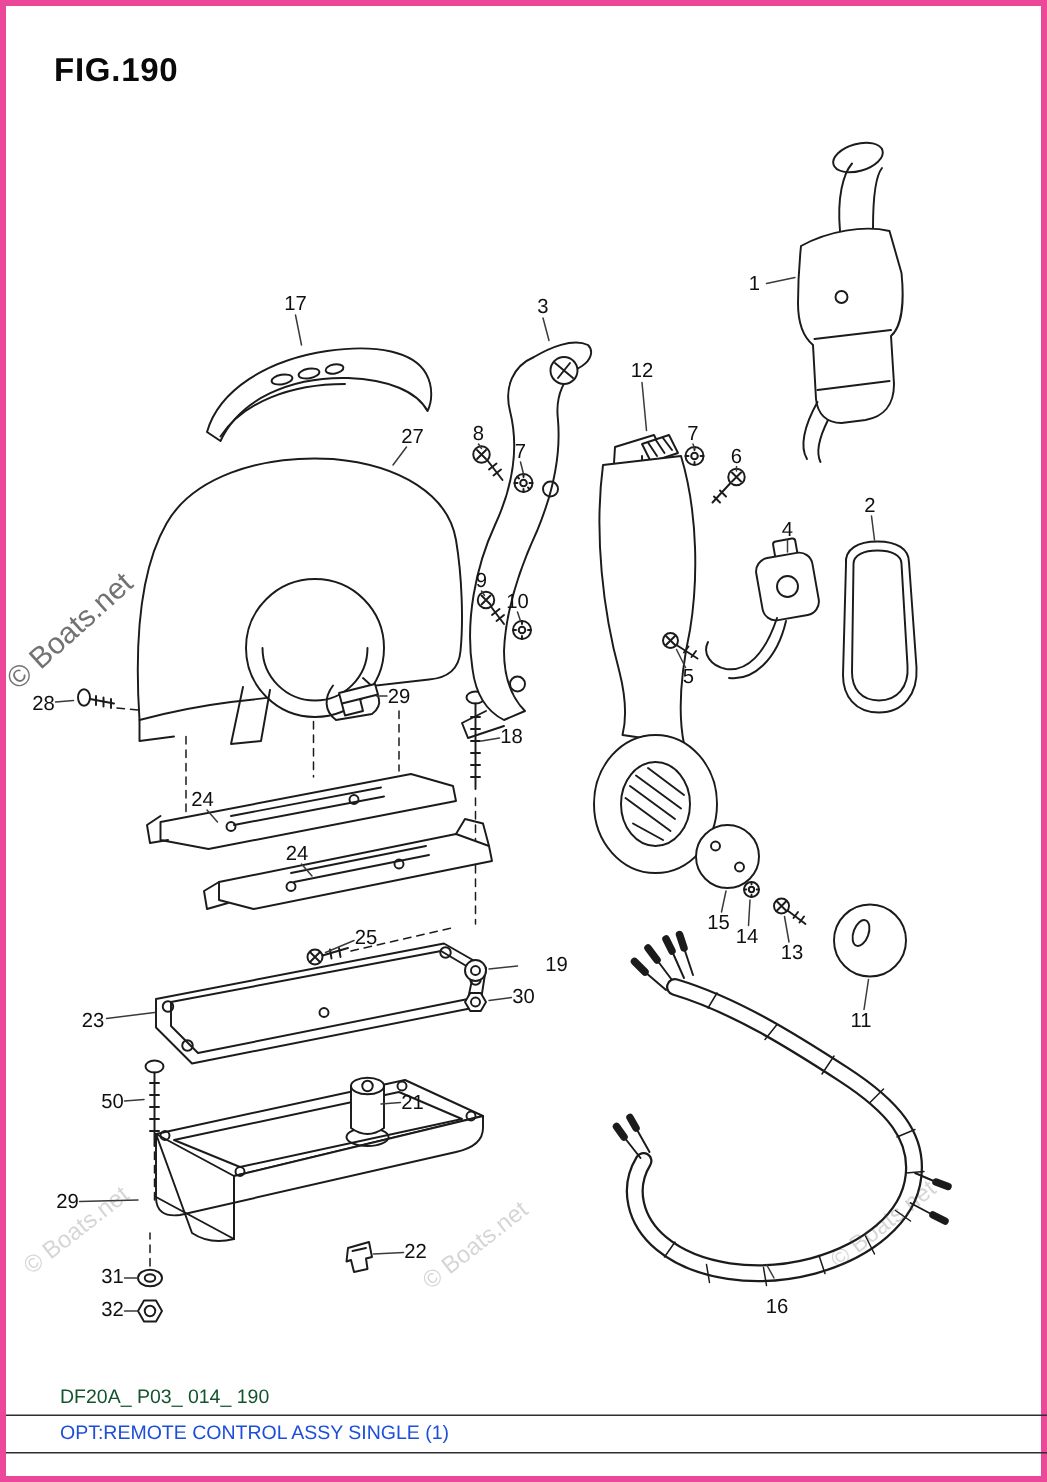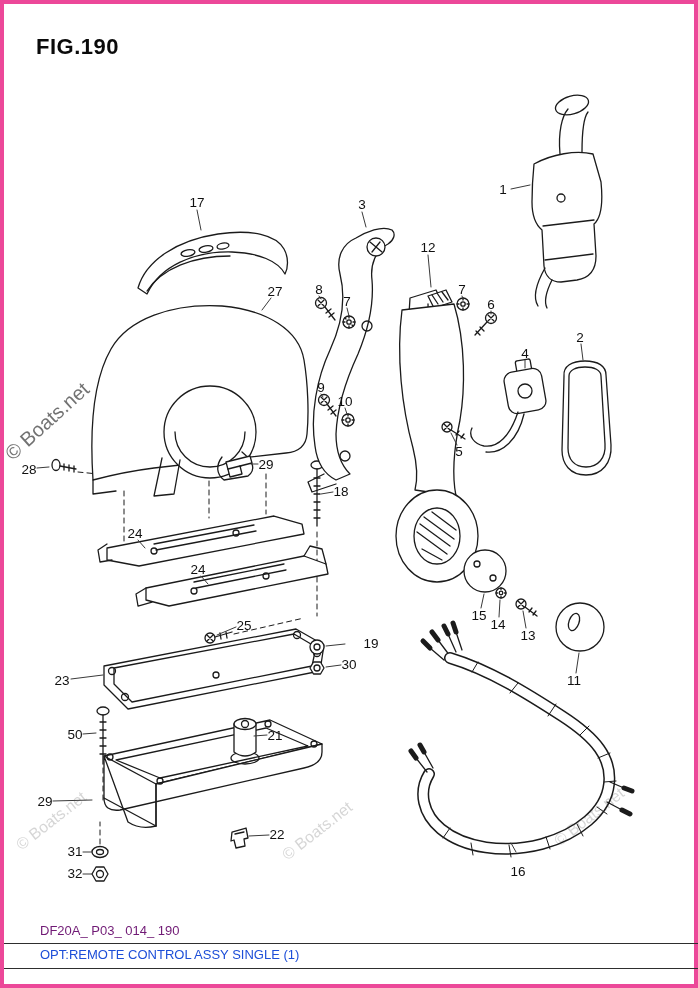--- a/index.html
+++ b/index.html
@@ -10,21 +10,21 @@
   #page{position:absolute;inset:0;border:4px solid #ec4899;background:#fff;text-align:right;}
   #fig-title{position:absolute;left:32px;top:30px;font-size:22px;font-weight:bold;letter-spacing:.5px;color:#0a0a0a;}
   #diagram-svg{position:absolute;left:0;top:0;width:698px;height:988px;}
   #callout-layer{position:absolute;inset:0;pointer-events:none;}
   .callout{position:absolute;transform:translate(-50%,-50%);font-size:13.5px;color:#101010;}
   #watermark-layer{position:absolute;inset:0;pointer-events:none;}
   .watermark{position:absolute;white-space:nowrap;color:#444;transform-origin:0 100%;}
   .footer-line{position:absolute;left:0;width:698px;border-top:1.5px solid #2e2e2e;}
   #footer-line-1{top:939px;}
   #footer-line-2{top:964px;}
-  #footer-code{position:absolute;left:36px;top:919px;font-size:13px;color:#701a75;}
+  #footer-code{position:absolute;left:36px;top:919px;font-size:13px;color:#14532d;}
   #footer-desc{position:absolute;left:36px;top:943px;font-size:13px;color:#1d4ed8;}
 </style>
 </head>
 <body>
 
 <div id="page">
 
   <div id="fig-title">FIG.190</div>
 
   <svg id="diagram-svg" viewBox="0 0 698 988" xmlns="http://www.w3.org/2000/svg">

